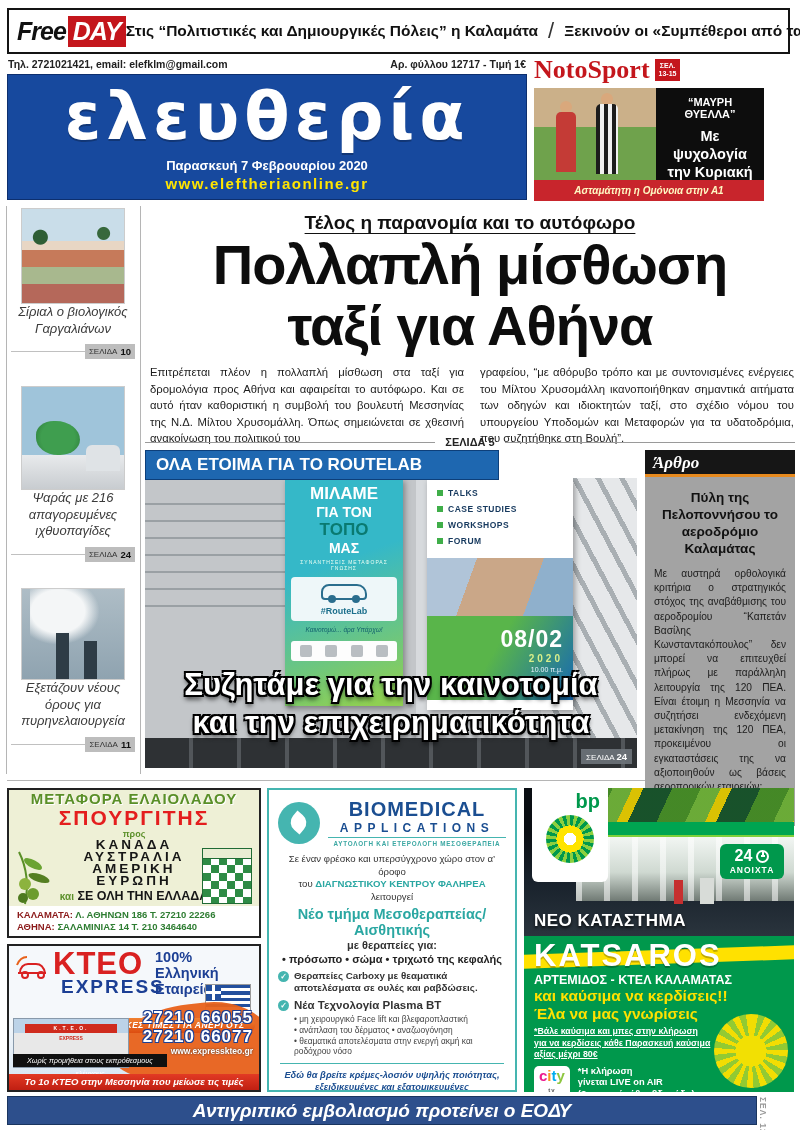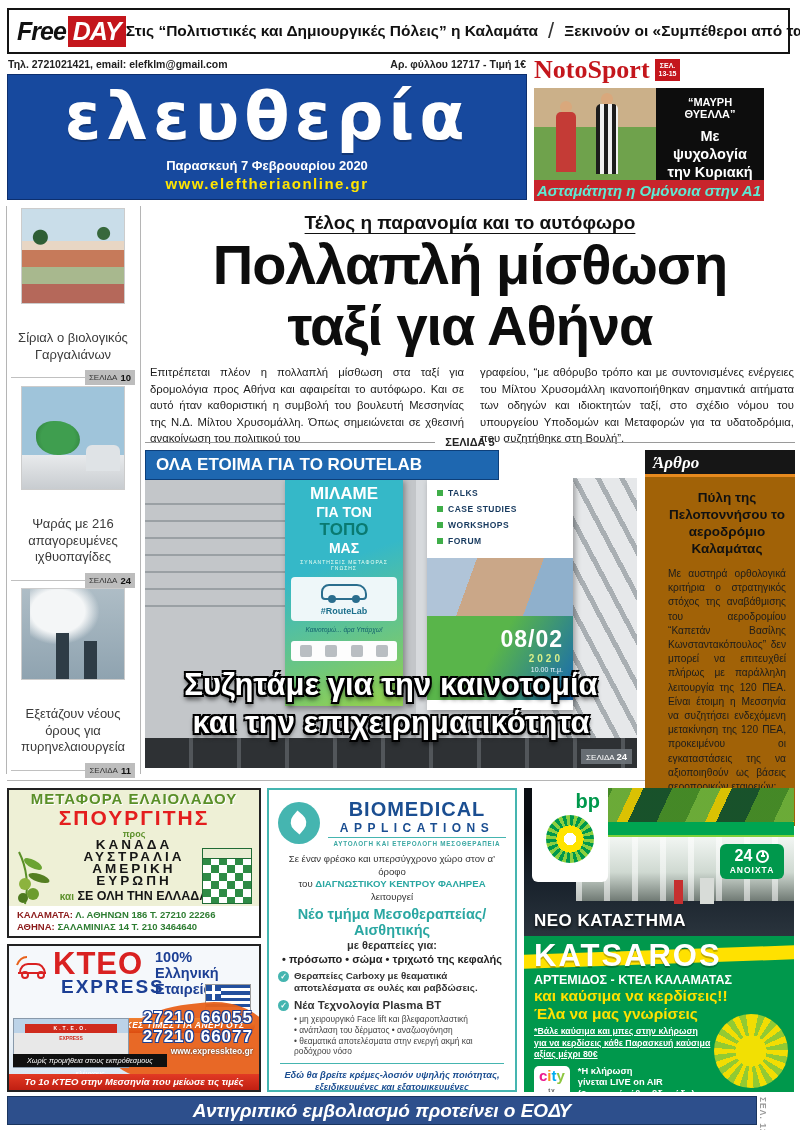--- a/index.html
+++ b/index.html
@@ -29,30 +29,30 @@
   .ns-badge { background:#c4161c; color:#fff; font-size:7px; font-weight:800; text-align:center; line-height:8px; padding:3px 4px; margin-top:3px; }
   .ns-photo { position:absolute; left:0; top:32px; width:122px; height:92px; background:linear-gradient(#cbb089 0 42%, #6fa24c 42%); overflow:hidden; }
   .pl { position:absolute; border-radius:5px 5px 0 0; }
   .pl-red { left:22px; top:24px; width:20px; height:60px; background:#c43b36; }
   .pl-bw { left:62px; top:16px; width:22px; height:70px; background:repeating-linear-gradient(90deg,#1c1c1c 0 4px,#f0f0f0 4px 8px); }
   .pl-head { position:absolute; width:12px; height:12px; border-radius:50%; background:#d9a87c; }
   .h1p { left:26px; top:13px; } .h2p { left:67px; top:5px; }
   .ns-black { position:absolute; left:122px; top:32px; width:108px; height:92px; background:#0d0d0d; padding:8px 6px; text-align:center; }
   .ns-quote { font-size:11px; font-weight:800; color:#fff; }
   .ns-head { font-size:14.5px; font-weight:800; color:#fff; line-height:18px; margin-top:7px; }
-  .ns-red { position:absolute; left:0; top:124px; width:230px; height:21px; background:#c8252c; color:#5eead4; font-weight:800; font-style:italic; font-size:15px; text-align:center; line-height:21px; }
+  .ns-red { position:absolute; left:0; top:124px; width:230px; height:21px; background:#c8252c; color:#fef9c3; font-weight:800; font-style:italic; font-size:10px; text-align:center; line-height:21px; }
 
   
   .vline { position:absolute; width:1px; background:#b5b5b5; }
   .hline { position:absolute; height:1px; background:#b5b5b5; }
 
   
   .sb-item { position:absolute; left:11px; width:124px; }
   .sb-photo { width:104px; margin:0 auto; border:1px solid #ccc; }
-  .sb-cap { margin-top:26px; text-align:center; font-size:13px; line-height:16.5px; color:#3a3a3a; font-weight:500; }
+  .sb-cap { margin-top:0; text-align:center; font-size:13px; line-height:16.5px; color:#3a3a3a; font-weight:500;font-style:italic; }
   .sb-badgerow { display:flex; align-items:center; margin-top:7px; }
   .sb-badgerow .ln { flex:1; height:1px; background:#c0c0c0; }
   .sb-badge { background:#bdbdbd; color:#333; font-size:8px; padding:2px 4px; display:flex; gap:3px; align-items:center; }
   .sb-badge b { font-size:9.5px; color:#111; }
   .ph-town { height:96px; background:
     radial-gradient(circle at 18% 30%, #2e5e35 0 7px, transparent 8px),
     radial-gradient(circle at 80% 26%, #37683c 0 6px, transparent 7px),
     linear-gradient(#c9dde9 0 34%, #e8d6c4 34% 44%, #c67a5a 44% 62%, #a8b88e 62% 80%, #b5685a 80%);
   }
   .ph-truck { position:relative; height:104px; background:linear-gradient(#9fc4da 0 100%); overflow:hidden; }
@@ -105,21 +105,21 @@
   .br-year { font-size:10px; font-weight:800; color:#d9ef8a; letter-spacing:3px;text-align:right; }
   .br-time { font-size:7px; margin-top:2px; color:#eaf4ff; }
   .rl-cap { position:absolute; left:0; top:188px; width:100%; text-align:center; z-index:4; color:#fff; font-weight:800; font-size:31px; line-height:38px;
     text-shadow:-2px -2px 0 #000, 2px -2px 0 #000, -2px 2px 0 #000, 2px 2px 0 #000, 0 4px 5px rgba(0,0,0,.8); }
   .rl-badge { position:absolute; right:5px; bottom:4px; background:rgba(110,116,122,.9); color:#fff; font-size:8px; padding:2px 5px; z-index:5; }
   .rl-badge b { font-size:9.5px; }
 
   
   .ar { position:absolute; left:645px; top:450px; width:150px; }
   .ar-head { height:27px; background:#161616; border-bottom:3px solid #e78a1e; color:#fff; font-family:"Liberation Serif", serif; font-style:italic; font-weight:700; font-size:17px; line-height:25px; padding-left:8px; }
-  .ar-body { background:#a16207; padding:12px 9px 10px 23px; min-height:276px; }
+  .ar-body { background:#a3a3a3; padding:12px 9px 10px 9px; min-height:276px; }
   .ar-title { font-size:13.5px; font-weight:800; text-align:center; line-height:17px; color:#111; }
   .ar-text { margin-top:10px; font-size:10.2px; line-height:14.2px; text-align:justify; color:#1c1c1c; }
   .ar-ref { margin-top:10px; text-align:right; font-size:11px; font-weight:800; font-style:italic; color:#111; }
 
   
   .ad { position:absolute; overflow:hidden; }
 
   
   .ad-sp { left:7px; top:788px; width:254px; height:150px; border:2px solid #222; background:#eef0d6; text-align:center; }
   .sp-t1 { font-size:15px; font-weight:900; color:#5a8f28; letter-spacing:1px; text-shadow:1px 1px 0 #fff; }

